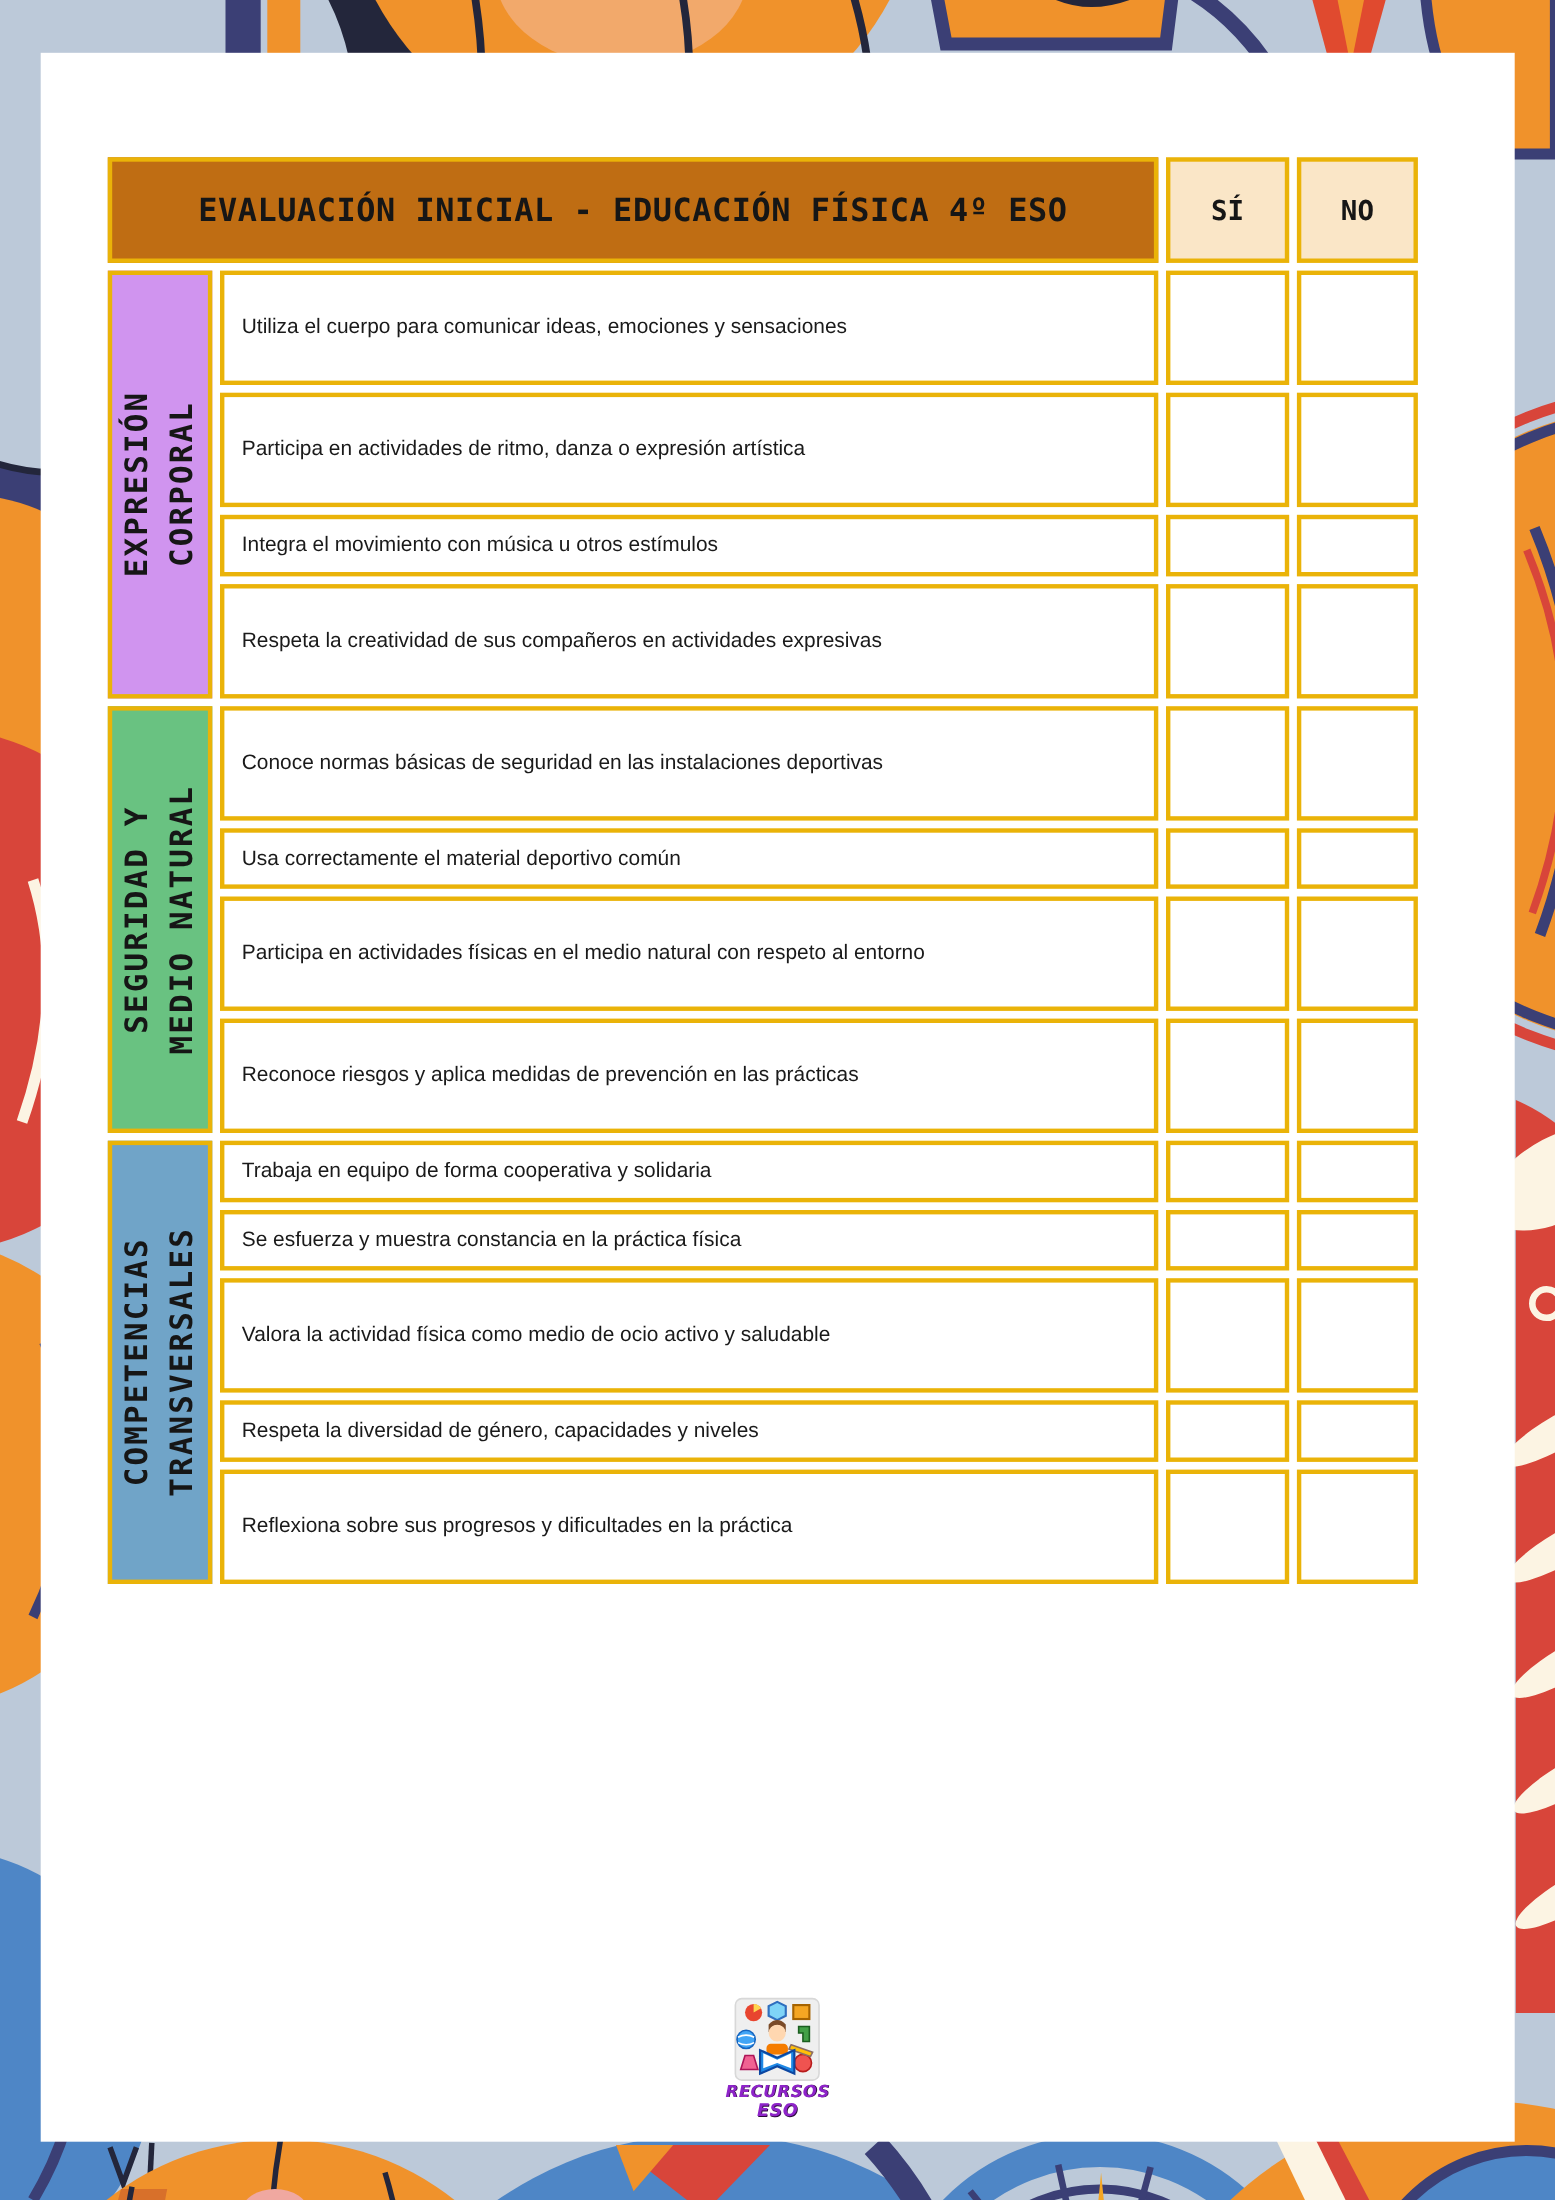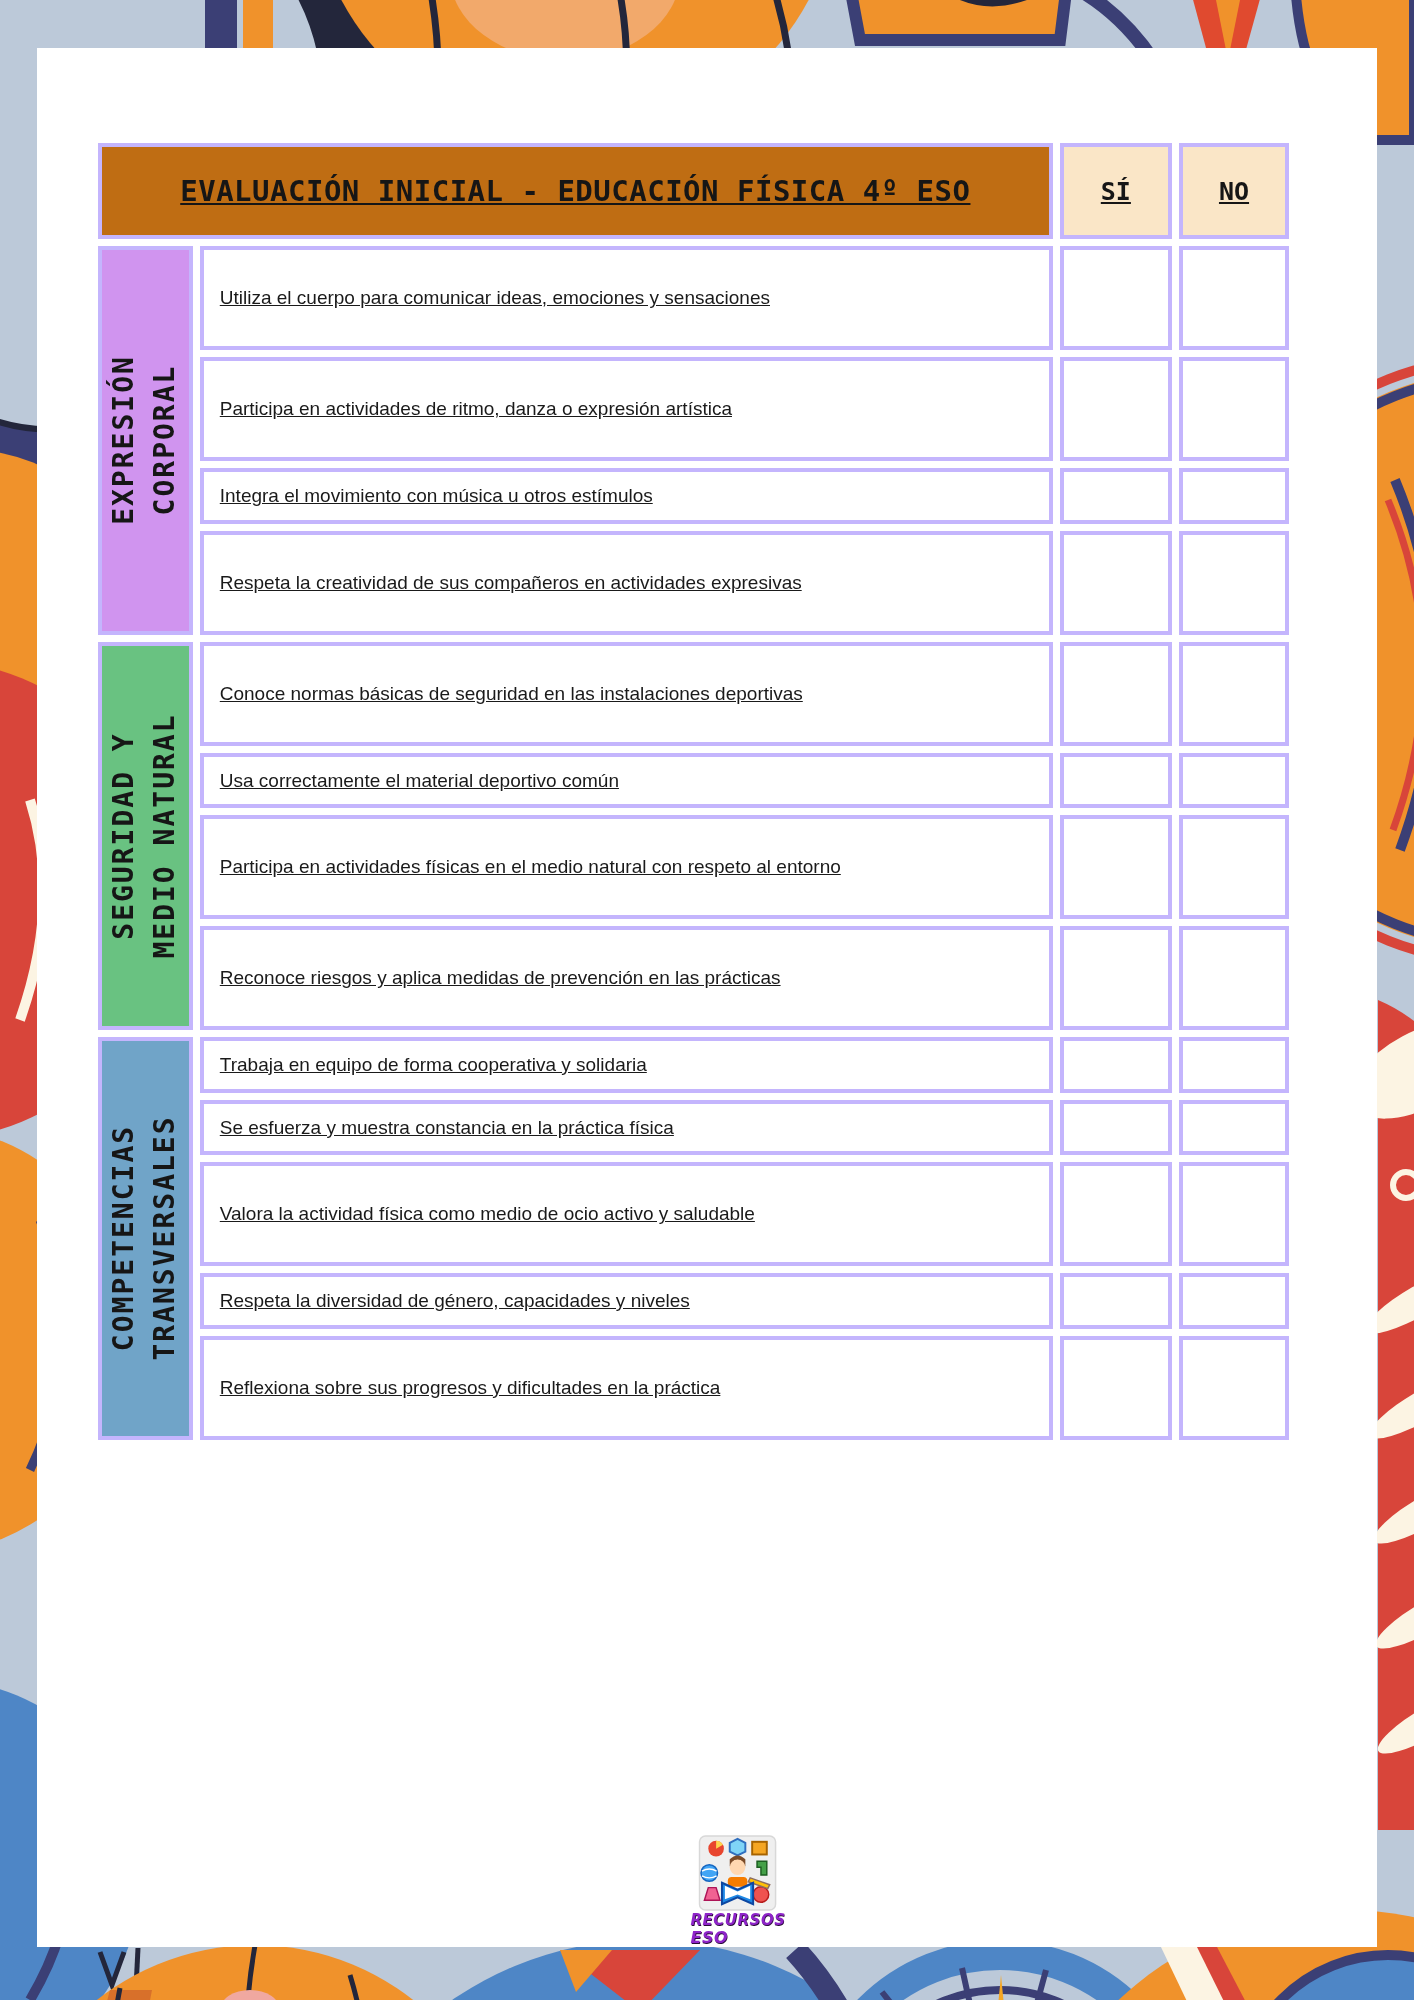--- a/index.html
+++ b/index.html
@@ -12,21 +12,21 @@
   .bg-layer svg{display:block;width:100%;height:100%;}
   .page{
     position:absolute;left:37px;top:48px;width:1340px;height:1899px;
     background:#ffffff;z-index:1;
   }
   table.rubric{
     position:absolute;left:54px;top:88px;width:1205px;
     border-collapse:separate;border-spacing:7px;
     table-layout:fixed;
   }
-  .rubric th,.rubric td{border:4px solid #c4b5fd;box-sizing:border-box;text-decoration:underline;}
+  .rubric th,.rubric td{border:4px solid #eab308;box-sizing:border-box;}
   .rubric th.title-cell{
     height:96px;
     font-family:"DejaVu Sans Mono",monospace;
     font-weight:bold;font-size:29px;letter-spacing:.5px;
     color:#161616;text-align:center;vertical-align:middle;
   }
   .rubric th.yn-cell{
     font-family:"DejaVu Sans Mono",monospace;
     font-weight:bold;font-size:25px;color:#161616;
     text-align:center;vertical-align:middle;
@@ -46,22 +46,22 @@
   .rubric td.crit-cell{
     background:#ffffff;
     font-size:19px;line-height:2.08;color:#1a1a1a;
     text-align:left;vertical-align:middle;
     padding:4px 39px 4px 16px;
   }
   .rubric td.ans-cell{background:#ffffff;cursor:pointer;}
   tr.row-h2 td{height:104px;}
   tr.row-h1 td{height:53px;}
   .logo{
-    position:absolute;left:50%;bottom:0;transform:translateX(-50%);
-    text-align:left;z-index:2;margin-left:31px;
+    position:absolute;left:50%;bottom:19px;transform:translateX(-50%);
+    text-align:center;z-index:2;
   }
   .logo svg{width:82px;height:78px;display:block;margin:0 auto 1px auto;}
   .logo-line1{
     font-family:"DejaVu Sans",sans-serif;font-style:italic;font-weight:bold;
     font-size:15px;color:#8E24C9;letter-spacing:.5px;
     text-shadow:.7px .7px 0 #2a0a3a;line-height:1.0;
   }
   .logo-line2{
     font-family:"DejaVu Sans",sans-serif;font-style:italic;font-weight:bold;
     font-size:16px;color:#8E24C9;letter-spacing:.5px;

